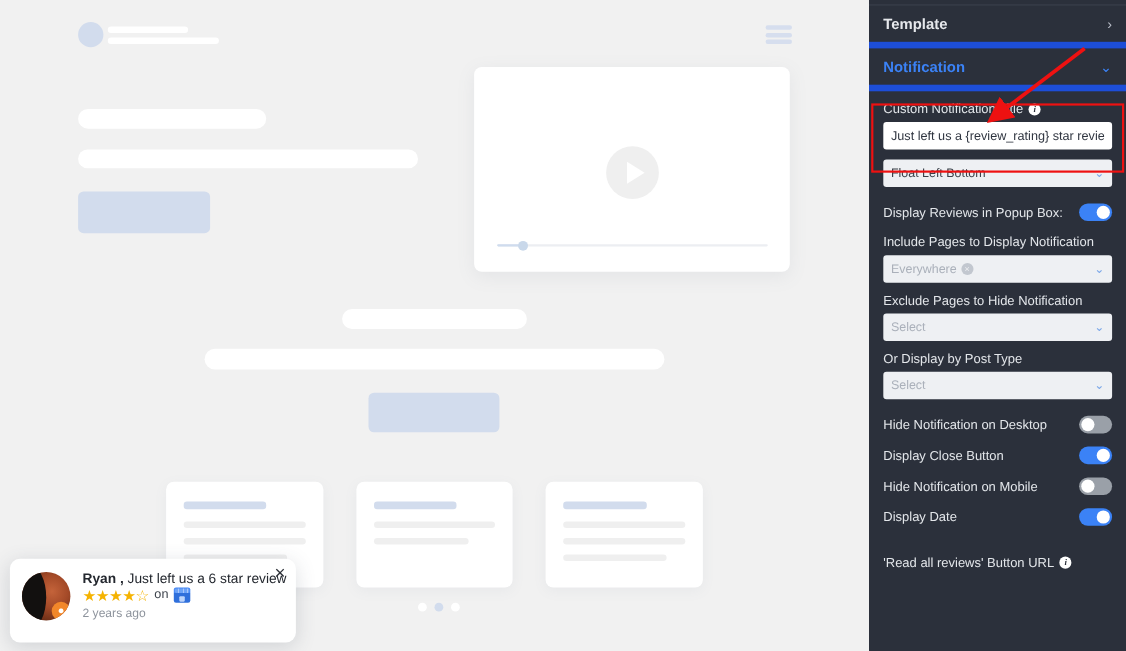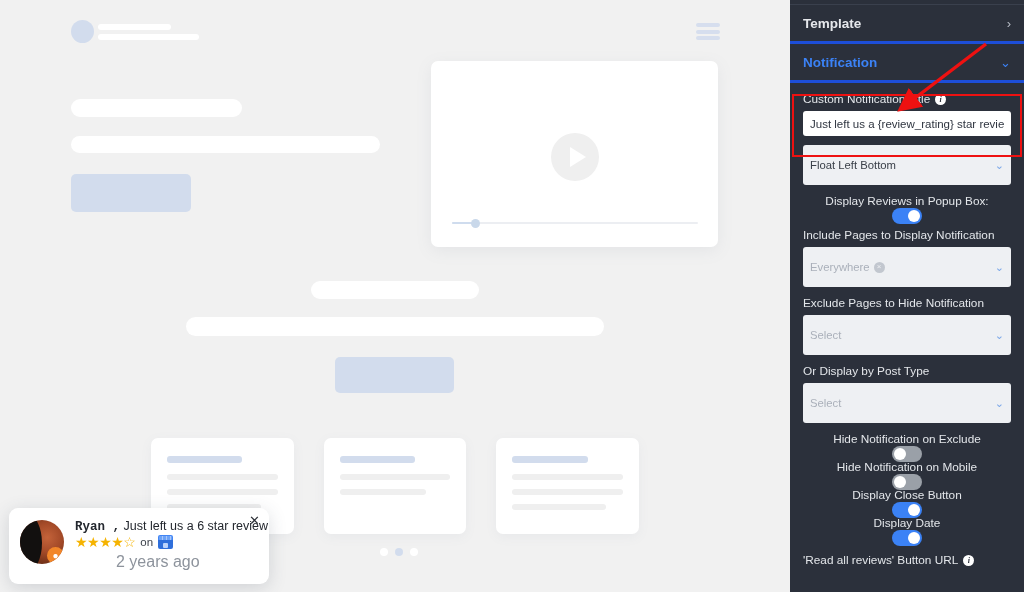--- a/index.html
+++ b/index.html
@@ -109,58 +109,58 @@
   }
   .notif-badge {
     position: absolute; right: 0px; bottom: 0px;
     width: 17px; height: 17px; border-radius: 50%;
     background: #f2872a;
     display: flex; align-items: center; justify-content: center;
     font-size: 10px; color: #fff; line-height: 1;
   }
   .notif-body { flex: 1 1 auto; min-width: 0; padding-top: 1px; }
   .notif-line1 { font-size: 12.5px; color: #23272e; white-space: nowrap; }
-  .notif-name { font-weight: bold; font-family: Liberation Mono, monospace; }
+  .notif-name { font-weight: bold; }
   .notif-line2 { display: flex; align-items: center; gap: 5px; margin-top: 1px; }
   .stars { font-size: 14px; letter-spacing: -0.5px; color: #f5b301; line-height: 1; }
   .stars .off { color: #f5b301; }
   .on-word { font-size: 11.5px; color: #3d434c; }
   .gicon {
     width: 15px; height: 14px; border-radius: 2px;
     background: linear-gradient(180deg,#4285f4 0%,#4285f4 36%,#2f6fdb 36%,#2f6fdb 100%);
     position: relative; display: inline-block;
   }
   .gicon::before {
     content:""; position:absolute; left:1px; top:1px; width: 13px; height: 4px;
     background: repeating-linear-gradient(90deg,#6ba2f7 0 3px,#a8c6fb 3px 4px);
     border-radius: 1px;
   }
   .gicon::after {
     content:""; position:absolute; left:5px; bottom:1px; width: 5px; height: 5px;
     background: #bcd4fb; border-radius: 1px;
   }
-  .notif-date { font-size: 16px; color: #8d939c; margin-top: 4px; margin-left: 41px; }
+  .notif-date { font-size: 11px; color: #8d939c; margin-top: 4px; }
   .notif-close {
     position: absolute; right: 9px; top: 6px;
     font-size: 13px; color: #2b2f36; cursor: pointer; line-height: 1;
   }
 
   
   .sidebar {
     position: absolute; right: 0; top: 0;
     width: 234px; height: 592px;
     background: #2b303b;
     color: #e6e8ec;
     overflow: hidden;
   }
   .sb-topstub { height: 5px; background: #2b303b; border-bottom: 1px solid #3a404d; }
   .sb-accordion {
     height: 39px; display: flex; align-items: center; justify-content: space-between;
     padding: 0 13px;
-    border-bottom: 3px solid #1d4ed8;
+    border-bottom: 6px solid #1d4ed8;
     font-size: 13.5px; font-weight: bold;
     cursor: pointer;
   }
   .sb-accordion .chev { font-size: 13px; color: #b7bcc6; font-weight: normal; }
   .sb-accordion.active { color: #3b82f6; }
   .sb-accordion.active .chev { color: #3b82f6; }
 
   .sb-body { padding: 0 13px; }
 
   .field-label {
@@ -174,39 +174,38 @@
     font-size: 8px; font-weight: bold; font-style: italic;
     font-family: "Liberation Serif", serif;
   }
   .text-input {
     width: 100%; height: 25px; border-radius: 3px; border: none;
     background: #ffffff; color: #2f3540;
     font-size: 11.5px; padding: 0 7px;
     font-family: "Liberation Sans", sans-serif;
   }
   .select {
-    width: 100%; height: 40px; border-radius: 3px;
+    width: 100%; height: 25px; border-radius: 3px;
     background: #eef0f3; color: #3a4049;
     font-size: 11.3px; padding: 0 7px;
     display: flex; align-items: center; justify-content: space-between;
     cursor: pointer;
   }
   .select.placeholder > span:first-child { color: #aab0ba; }
   .select .chev { color: #7ba7e8; font-size: 11px; }
   .tagpill { display: inline-flex; align-items: center; gap: 4px; color: #aab0ba; }
   .tag-x {
     display: inline-flex; align-items: center; justify-content: center;
     width: 11px; height: 11px; border-radius: 50%;
     background: #c2c7cf; color: #eef0f3; font-size: 8px; line-height: 1;
   }
 
   .toggle-row {
     display: flex; align-items: center; justify-content: space-between;
     height: 28px;
-    flex-direction: column;
   }
   .toggle-row .lbl { font-size: 11.8px; color: #e3e6ea; }
   .switch {
     width: 30px; height: 16px; border-radius: 9px;
     background: #9aa0a8; position: relative; cursor: pointer; flex: 0 0 auto;
   }
   .switch .knob {
     position: absolute; top: 2px; left: 2px;
     width: 12px; height: 12px; border-radius: 50%; background: #ffffff;
     transition: none;
@@ -373,49 +372,49 @@
         <span>Or Display by Post Type</span>
       </div>
       <div class="select placeholder">
         <span>Select</span>
         <span class="chev">⌄</span>
       </div>
 
       <div class="row-gap"></div>
 
       <div class="toggle-row">
-        <span class="lbl">Hide Notification on Exclude</span>
+        <span class="lbl">Hide Notification on Desktop</span>
         <span class="switch">
+            <span class="knob"></span>
+          </span>
+      </div>
+
+      <div class="toggle-row">
+        <span class="lbl">Display Close Button</span>
+        <span class="switch on">
             <span class="knob"></span>
           </span>
       </div>
 
       <div class="toggle-row">
         <span class="lbl">Hide Notification on Mobile</span>
         <span class="switch">
             <span class="knob"></span>
           </span>
       </div>
 
       <div class="toggle-row">
-        <span class="lbl">Display Close Button</span>
-        <span class="switch on">
-            <span class="knob"></span>
-          </span>
-      </div>
-
-      <div class="toggle-row">
         <span class="lbl">Display Date</span>
         <span class="switch on">
             <span class="knob"></span>
           </span>
       </div>
 
 
-      <div class="field-label" style="margin-top:9px">
+      <div class="field-label" style="margin-top:20px">
         <span>'Read all reviews' Button URL</span>
         <span class="info-i">i</span>
       </div>
 
     </div>
   </div>
 
   <div class="hl-box"></div>
   <svg class="arrow-svg" width="120" height="82">
     <defs>

